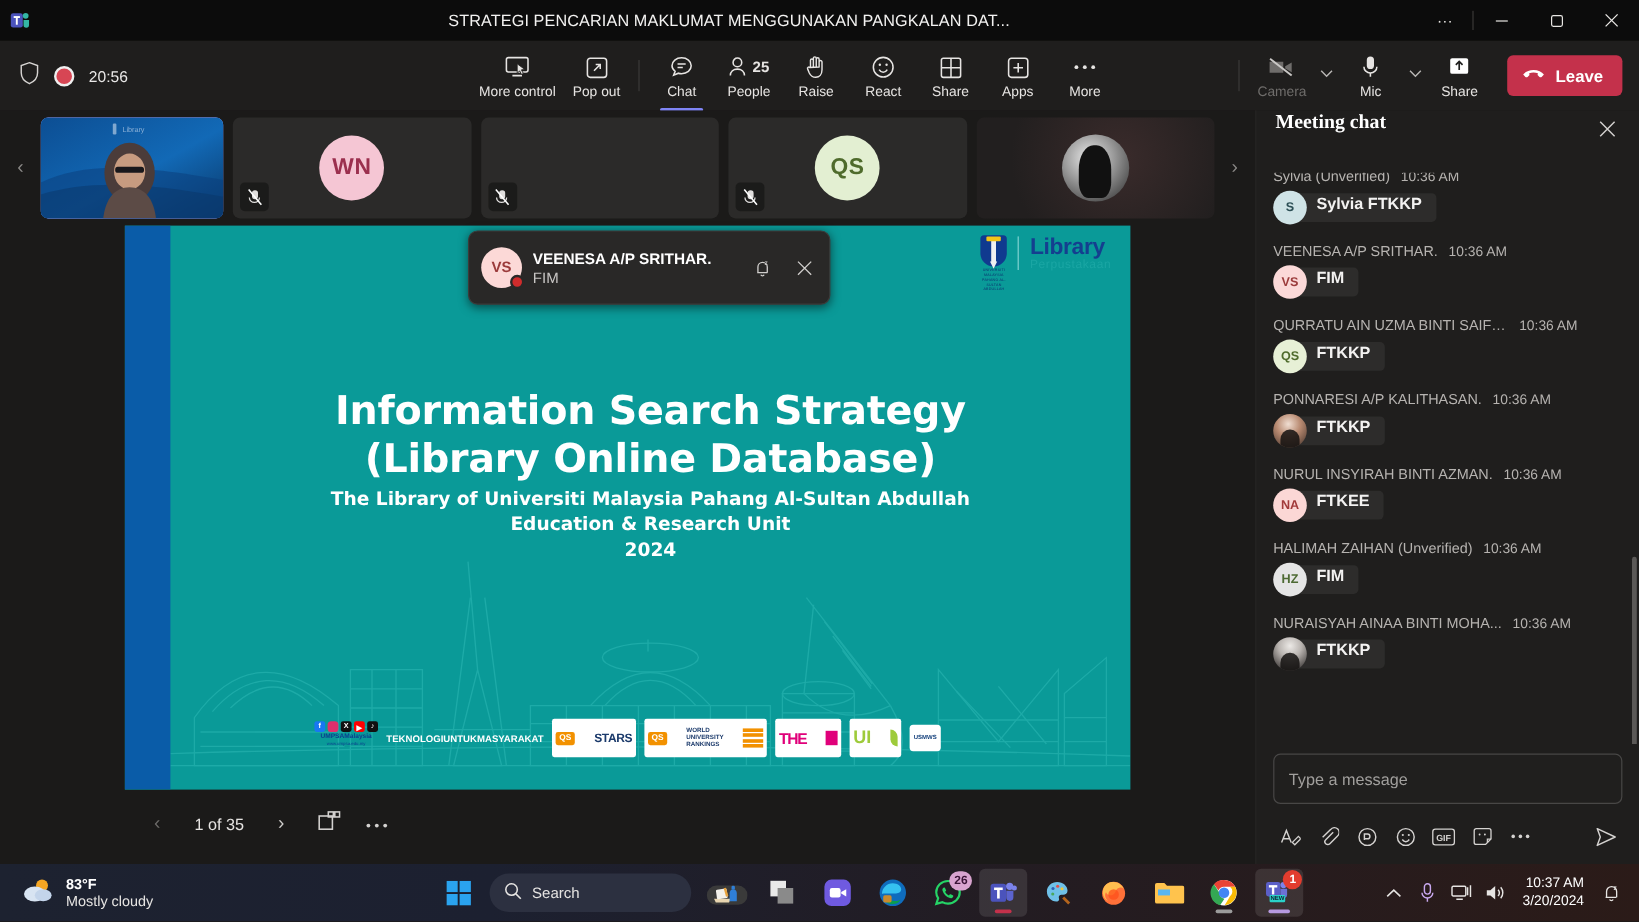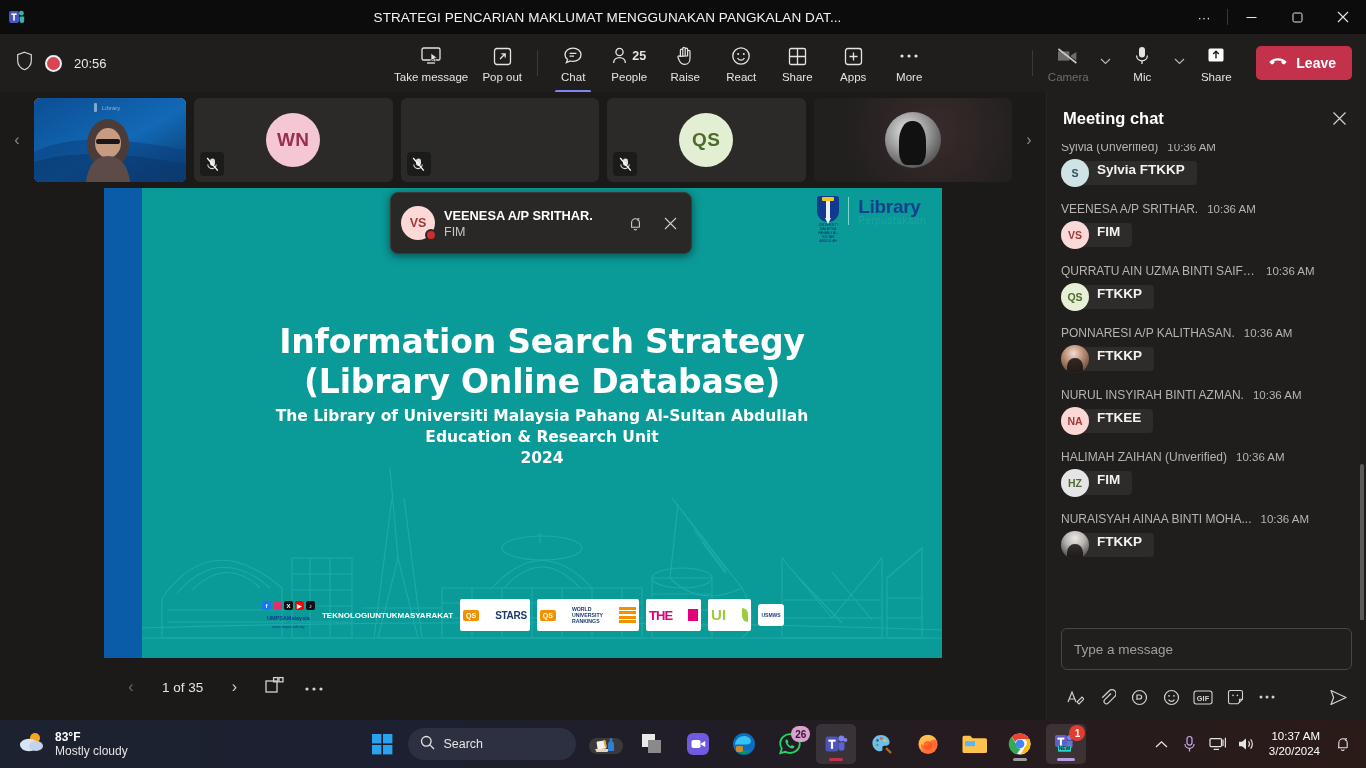--- a/index.html
+++ b/index.html
@@ -159,21 +159,21 @@
   }
   .slide-sub {
     position: absolute; left: 38px; right: 0; top: 218px; text-align: center; color: #fff;
     font-size: 15.5px; font-weight: 700; line-height: 21px;
     font-family: "DejaVu Sans", sans-serif;
   }
   .logos-strip {
     position: absolute; left: 0; right: 0; bottom: 28px; display: flex; align-items: center;
     justify-content: center; gap: 7px; height: 30px;
   }
-  .lg { height: 28px; display: flex; align-items: center; border-radius: 2px; justify-content: space-between; }
+  .lg { height: 28px; display: flex; align-items: center; border-radius: 2px; }
   .lg-social { display: flex; flex-direction: column; align-items: center; gap: 1px; }
   .lg-social .row { display: flex; gap: 2px; }
   .lg-social .dot { width: 9px; height: 9px; border-radius: 2px; display:flex;align-items:center;justify-content:center;font-size:6px;color:#fff;font-weight:700;}
   .lg-social .cap { font-size: 5.5px; color: #0b3f8f; font-weight: 700; }
   .lg-social .cap2 { font-size: 3.6px; color: #0b3f8f; }
   .lg-tek { font-size: 8px; font-weight: 800; color: #fff; line-height: 9px; text-align: center; }
   .lg-qs { background: #f29100; color: #fff; font-size: 7px; font-weight: 700; padding: 2px 3px; border-radius: 2px; }
   .lg-box { background: #fff; padding: 16px 3px; border-radius: 2px; display:flex; align-items:center; gap:16px;}
   .lg-stars { font-size: 10px; font-weight: 800; color: #1b3a6b; letter-spacing: -.3px; }
   .lg-wur { font-size: 5.2px; font-weight: 700; color: #1b3a6b; line-height: 6px; }
@@ -193,21 +193,21 @@
   }
   .sc-btn.dim { color: #6d6b69; }
   .sc-count { font-size: 13.5px; color: #e6e4e2; padding: 0 10px; }
 
   
   .chat {
     position: absolute; top: 92px; right: 0; width: 320px; height: 628px;
     background: #1f1e1d; display: flex; flex-direction: column;
     border-left: 1px solid #262524;
   }
-  .chat-hd { height: 52px; display: flex; align-items: center; padding: 0 12px 0 16px; }
+  .chat-hd { height: 52px; display: flex; align-items: flex-start; padding: 0 12px 0 16px; font-family: Liberation Serif, serif; }
   .chat-hd h2 { font-size: 16.5px; font-weight: 700; flex: 1; color: #fff; }
   .chat-close { width: 30px; height: 30px; display: flex; align-items: center; justify-content: center; color: #d4d2d0; border-radius:4px;}
   .chat-body { flex: 1; overflow: hidden; position: relative; padding: 0 10px 0 14px; }
   .msg { margin-bottom: 15px; }
   .msg-meta { font-size: 12px; color: #b6b3b0; display: flex; gap: 9px; align-items: baseline; margin-bottom: 5px; white-space: nowrap; }
   .msg-author { max-width: 196px; overflow: hidden; text-overflow: ellipsis; }
   .msg-time { font-size: 11.5px; color: #b6b3b0; }
   .msg-row { display: flex; align-items: center; gap: 0; }
   .msg-av {
     width: 28px; height: 28px; border-radius: 50%; flex: 0 0 28px; z-index: 2;
@@ -329,21 +329,21 @@
 
     <div class="tl-center">
       <div class="tbtn">
         <div class="ic">
           <svg width="22" height="22" viewBox="0 0 22 22">
               <rect x="2" y="3" width="18" height="12" rx="1.6" fill="none" stroke="#e6e4e2" stroke-width="1.3"></rect>
               <path d="M7 18h8" stroke="#e6e4e2" stroke-width="1.3"></path>
               <path d="M11 8.2v8l2-2.2 1.6 3 1.5-.8-1.6-3 2.9-.3z" fill="#e6e4e2" stroke="#1f1e1d" stroke-width=".7"></path>
             </svg>
         </div>
-        <div class="lb">Take message</div>
+        <div class="lb">More control</div>
       </div>
       <div class="tbtn">
         <div class="ic">
           <svg width="21" height="21" viewBox="0 0 21 21">
               <rect x="2.5" y="2.5" width="16" height="16" rx="2.4" fill="none" stroke="#e6e4e2" stroke-width="1.3"></rect>
               <path d="M8 13l5-5M9.4 7.8H13.2V11.6" stroke="#e6e4e2" stroke-width="1.3" fill="none"></path>
             </svg>
         </div>
         <div class="lb">Pop out</div>
       </div>

